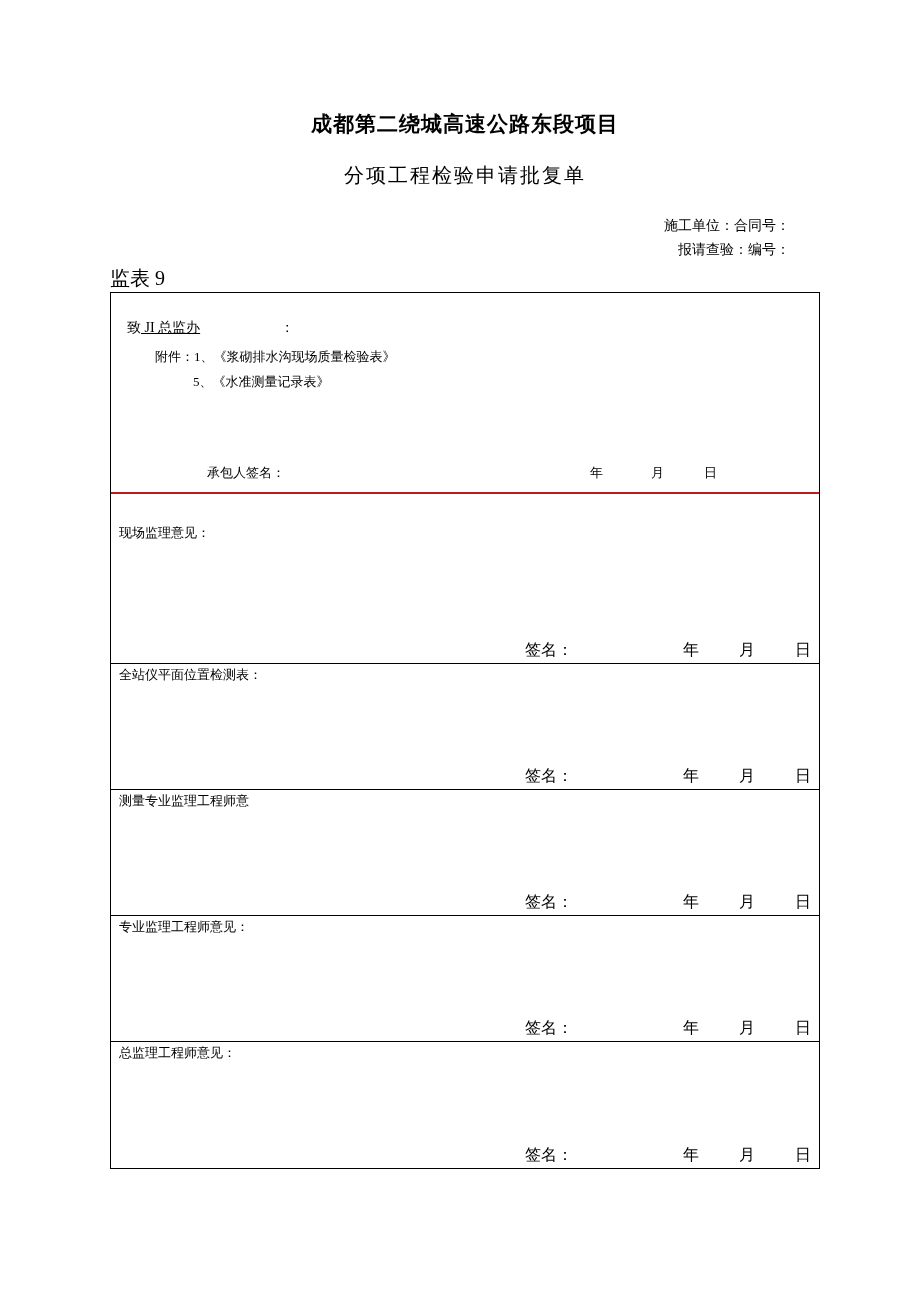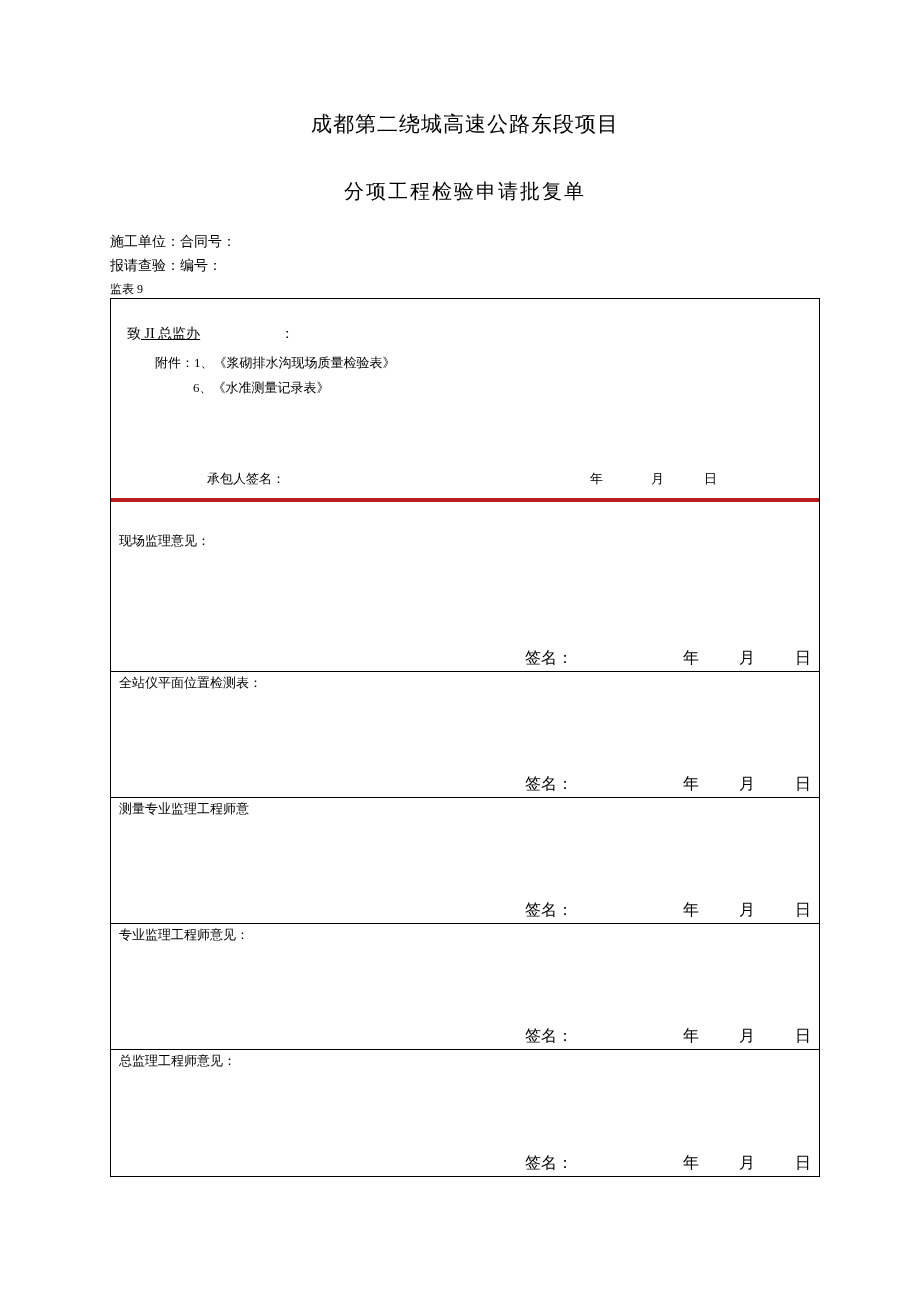--- a/index.html
+++ b/index.html
@@ -12,53 +12,53 @@
       background: #fff;
       width: 920px;
       margin: 0 auto;
       padding: 110px 100px 60px 110px;
       font-size: 14px;
       color: #000;
     }
     .title {
       text-align: center;
       font-size: 21px;
-      font-weight: normal;
-      margin-bottom: 40px;
+      font-weight: bold;
+      margin-bottom: 24px;
       letter-spacing: 1px;
     }
     .subtitle {
       text-align: center;
       font-size: 20px;
       font-weight: normal;
       margin-bottom: 28px;
       letter-spacing: 2px;
     }
     .header-row {
       display: flex;
-      justify-content: flex-start;
+      justify-content: flex-end;
       font-size: 14px;
       margin-bottom: 6px;
     }
     .header-right {
       margin-right: 30px;
     }
     .table-label {
-      font-size: 12px;
+      font-size: 20px;
       margin-top: 2px;
     }
     .outer-table {
       border: 1px solid #000;
       border-top: 1px solid #000;
       width: 100%;
       margin-top: 0px;
     }
     .section1 {
       padding: 26px 10px 10px 16px;
-      border-bottom: 4px solid #b91c1c;
+      border-bottom: 2px solid #b91c1c;
       position: relative;
     }
     .addressee-line {
       font-size: 14px;
     }
     .underline-text {
       text-decoration: underline;
       font-weight: normal;
     }
     .body-indent {
@@ -146,21 +146,21 @@
 <div class="outer-table">
 
   <div class="section1">
     <div class="addressee-line">
       <span>致</span><span class="underline-text"> JI 总监办</span><span style="display:inline-block;width:80px;border-bottom:0px solid #000;"></span><span>：</span>
     </div>
     <div class="body-indent">
       <div>
         <span>附件：</span><span>1、《浆砌排水沟现场质量检验表》</span>
       </div>
-      <div class="attach-list">6、《水准测量记录表》</div>
+      <div class="attach-list">5、《水准测量记录表》</div>
     </div>
     <div class="sig-row1">
       <span>承包人签名：</span>
       <span class="date-slots">
         <span>年</span><span class="gap-year"></span><span>月</span><span class="gap-month"></span><span>日</span><span class="gap-day"></span>
       </span>
     </div>
   </div>
 
   <div class="opinion-section" style="min-height:142px;margin-top:28px;">

